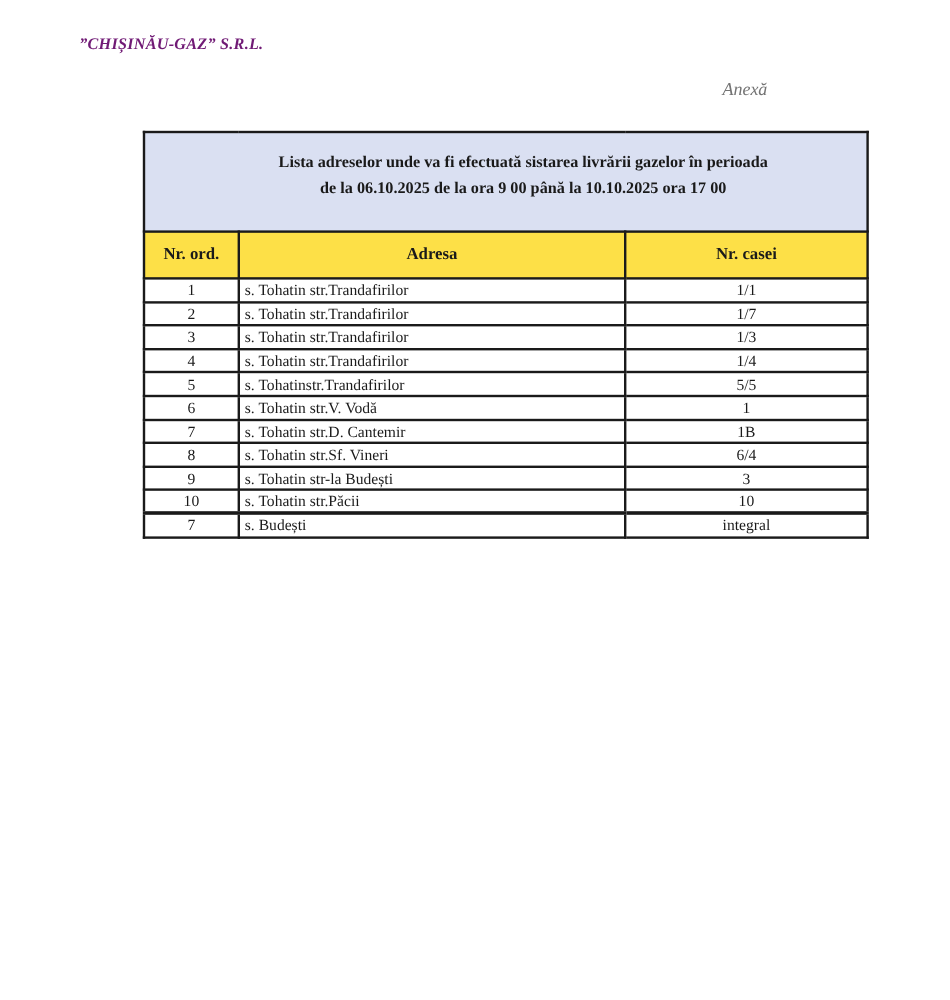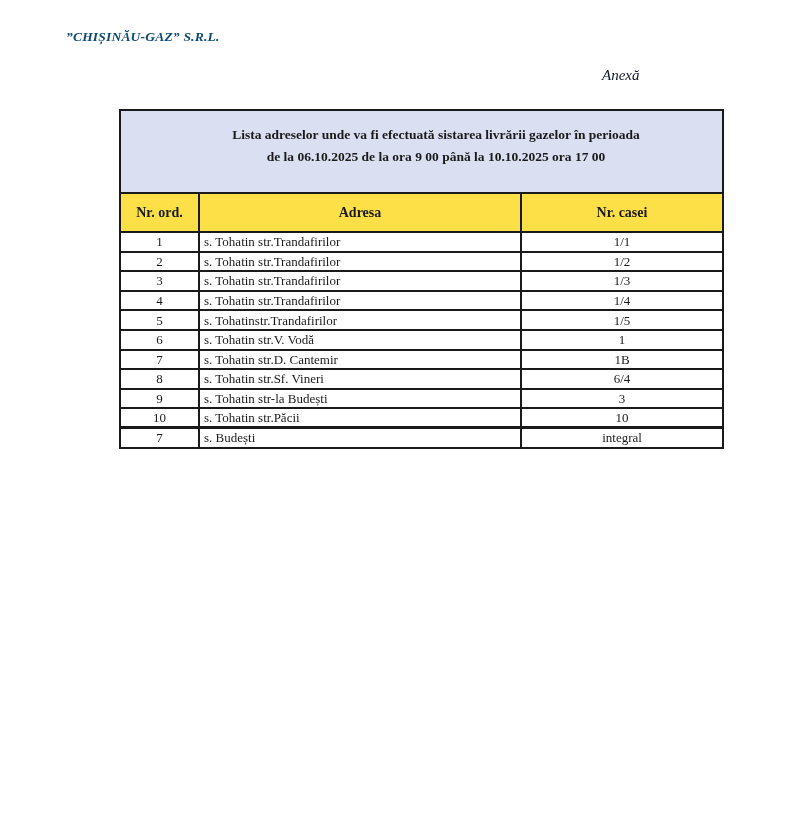--- a/index.html
+++ b/index.html
@@ -8,25 +8,25 @@
     background: #ffffff;
     font-family: "Liberation Serif", serif;
     color: #1a1a1a;
     position: relative;
     overflow: hidden;
   }
   .company {
     position: absolute; left: 66px; top: 29px;
     font-weight: bold; font-style: italic;
     font-size: 13.5px; letter-spacing: 0.2px;
-    color: #0c4a6e;
+    color: #701a75;
   }
   .anexa {
     position: absolute; left: 602px; top: 67px;
-    font-style: italic; font-size: 15px; color: #0f172a;
+    font-style: italic; font-size: 15px; color: #737373;
   }
   table.gas-table {
     position: absolute; left: 119px; top: 109px;
     width: 603px;
     border-collapse: collapse;
     table-layout: fixed;
   }
   col.col-nr   { width: 79px; }
   col.col-adr  { width: 322px; }
   col.col-casa { width: 202px; }
@@ -88,36 +88,36 @@
   </thead>
   <tbody>
     <tr>
       <td class="c">1</td>
       <td class="l">s. Tohatin str.Trandafirilor</td>
       <td class="c">1/1</td>
     </tr>
     <tr>
       <td class="c">2</td>
       <td class="l">s. Tohatin str.Trandafirilor</td>
-      <td class="c">1/2</td>
+      <td class="c">1/7</td>
     </tr>
     <tr>
       <td class="c">3</td>
       <td class="l">s. Tohatin str.Trandafirilor</td>
       <td class="c">1/3</td>
     </tr>
     <tr>
       <td class="c">4</td>
       <td class="l">s. Tohatin str.Trandafirilor</td>
       <td class="c">1/4</td>
     </tr>
     <tr>
       <td class="c">5</td>
       <td class="l">s. Tohatinstr.Trandafirilor</td>
-      <td class="c">1/5</td>
+      <td class="c">5/5</td>
     </tr>
     <tr>
       <td class="c">6</td>
       <td class="l">s. Tohatin str.V. Vodă</td>
       <td class="c">1</td>
     </tr>
     <tr>
       <td class="c">7</td>
       <td class="l">s. Tohatin str.D. Cantemir</td>
       <td class="c">1B</td>

